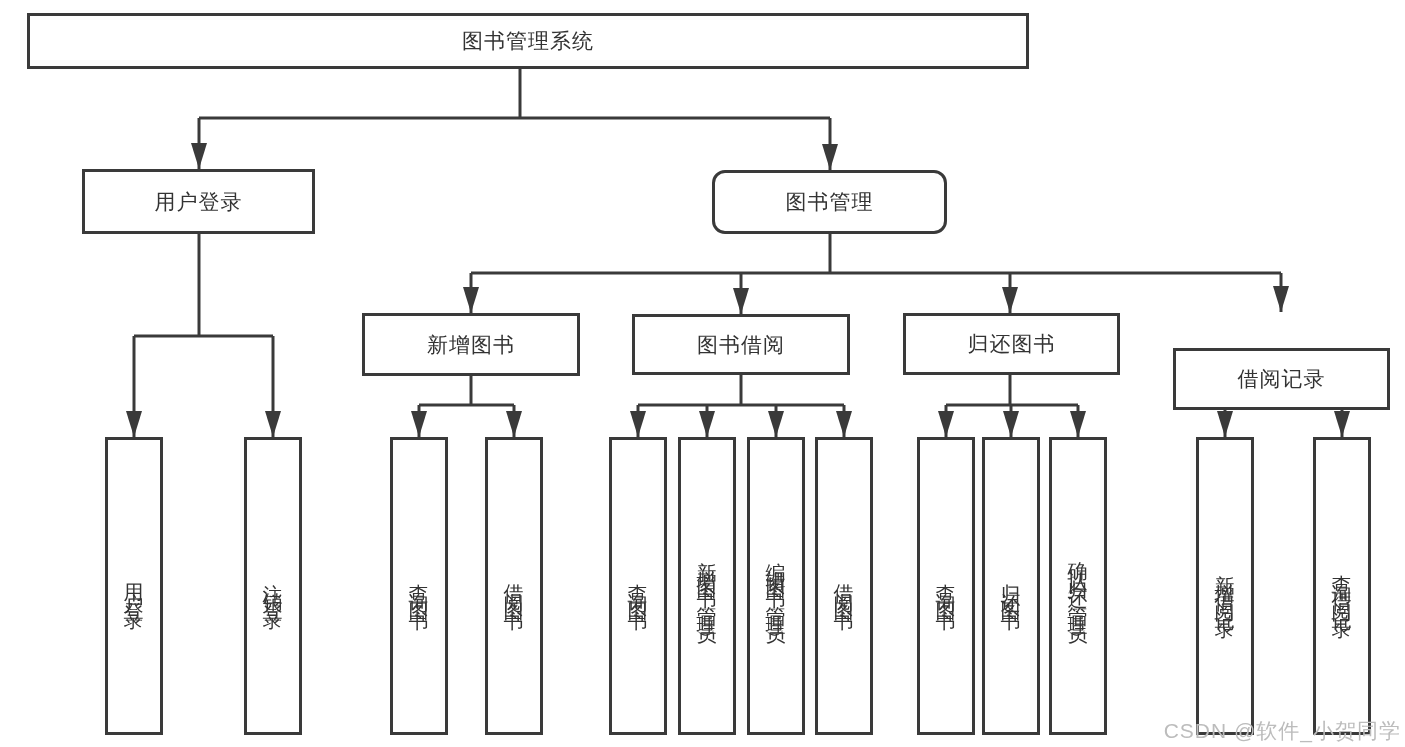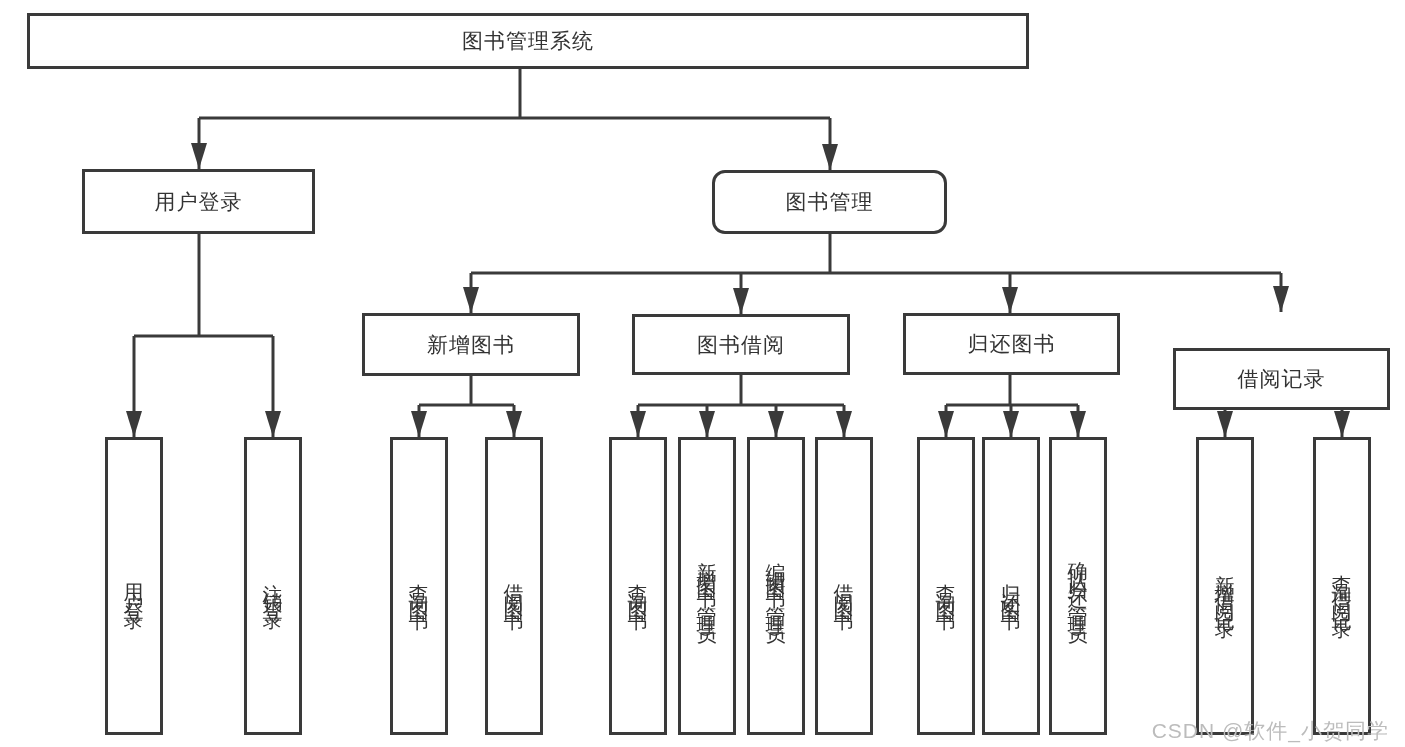--- a/index.html
+++ b/index.html
@@ -30,21 +30,21 @@
   .h-box{font-size:21px;letter-spacing:1px;}
   .v-box span{
     writing-mode:vertical-rl;
     text-orientation:mixed;
     font-size:20px;
     letter-spacing:9px;
     line-height:1.1;
   }
   #watermark{
     position:absolute;
-    right:16px;bottom:2px;
+    right:4px;bottom:2px;
     z-index:5;
     color:var(--watermark);
     font-size:21px;
     letter-spacing:1px;
     white-space:nowrap;
   }
 </style>
 </head>
 <body>
 

